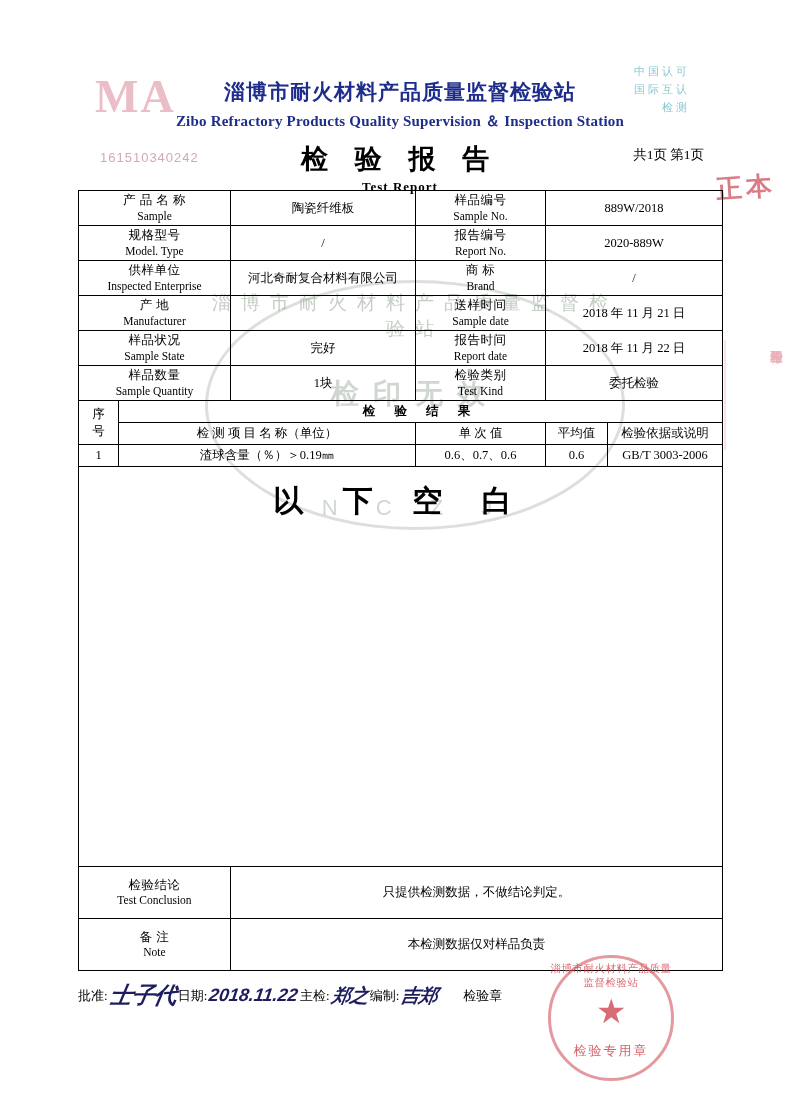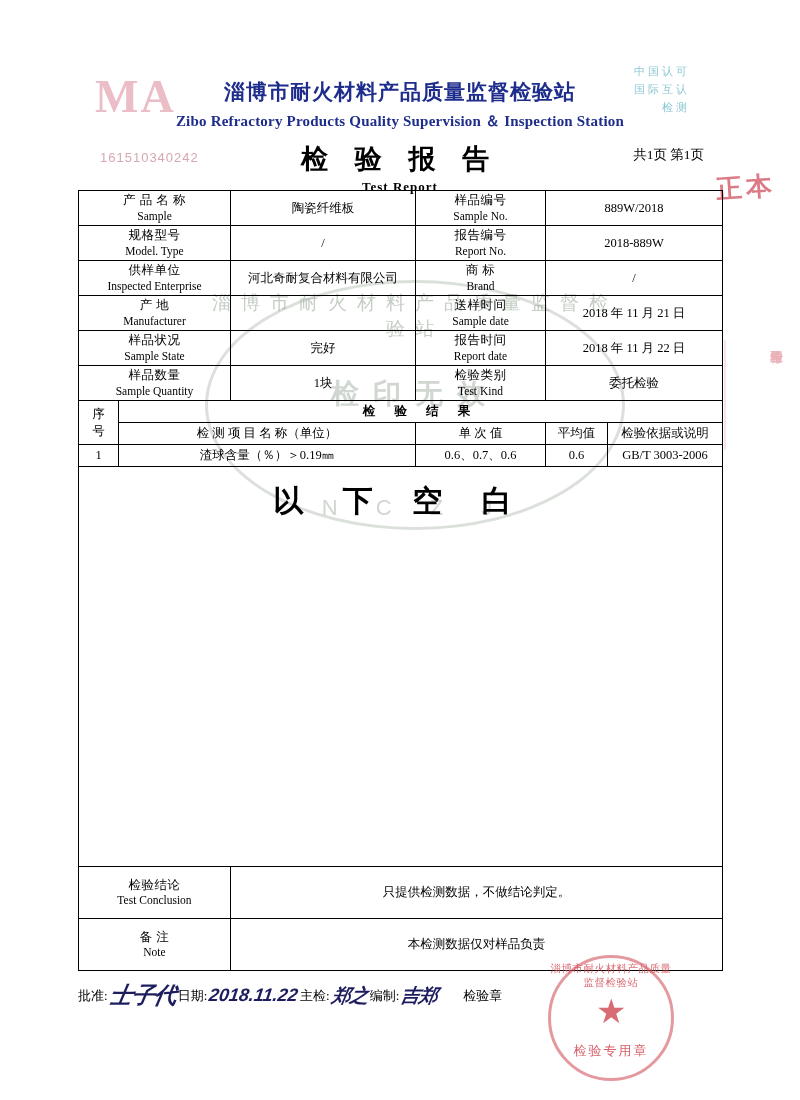--- a/index.html
+++ b/index.html
@@ -309,21 +309,21 @@
       <tr>
         <td colspan="2" class="lbl">
           <span class="cn">规格型号</span>
           <span class="en">Model. Type</span>
         </td>
         <td class="val">/</td>
         <td class="lbl">
           <span class="cn">报告编号</span>
           <span class="en">Report No.</span>
         </td>
-        <td colspan="2" class="val">2018-889W</td>
+        <td colspan="2" class="val">2020-889W</td>
       </tr>
 
       <tr>
         <td colspan="2" class="lbl">
           <span class="cn">供样单位</span>
           <span class="en">Inspected Enterprise</span>
         </td>
         <td class="val">河北奇耐复合材料有限公司</td>
         <td class="lbl">
           <span class="cn">商    标</span>

